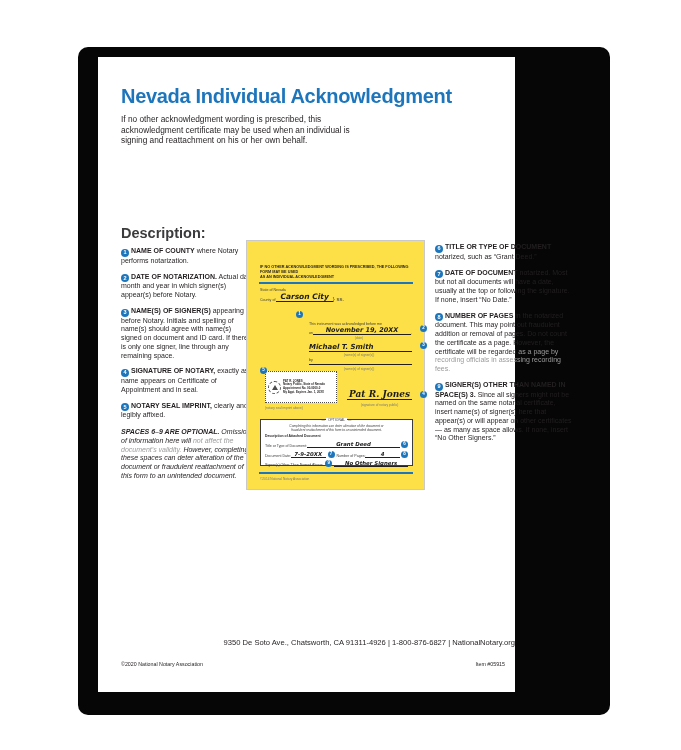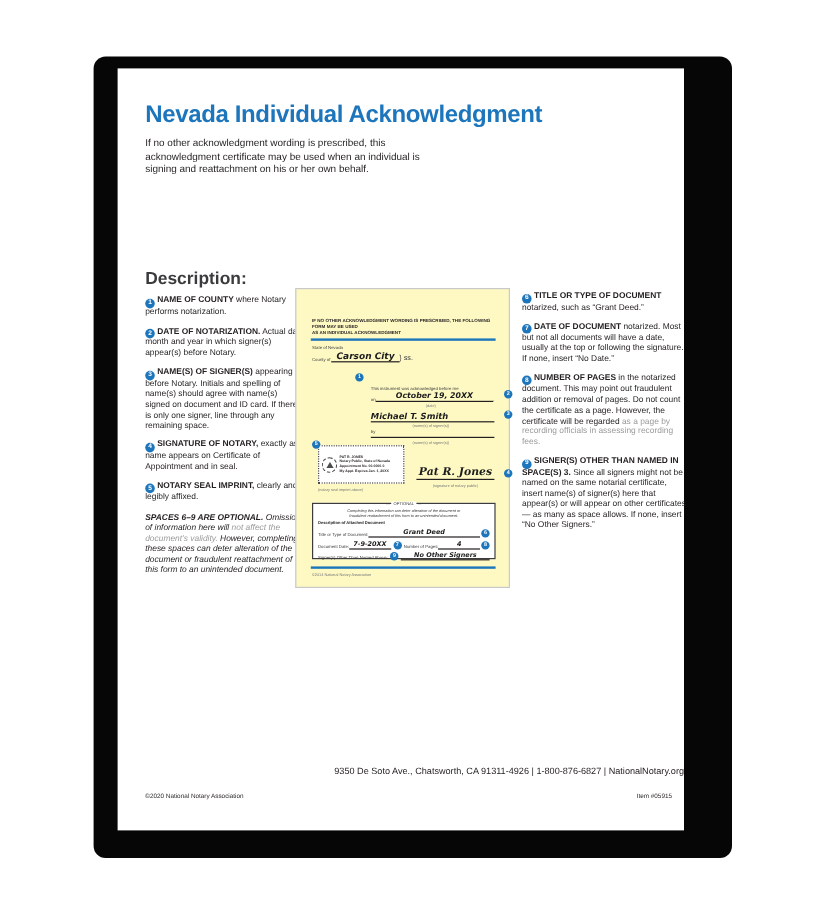--- a/index.html
+++ b/index.html
@@ -1,20 +1,20 @@
 <!DOCTYPE html>
 <html><head>
 <meta charset="utf-8">
 <style>
   * { margin:0; padding:0; box-sizing:border-box; }
   html,body { background:#ffffff; }
   body { font-family:"Liberation Sans", sans-serif; color:#231f20; }
   .canvas { position:relative; width:681px; height:750px; background:#ffffff; overflow:hidden; }
   .frame { position:absolute; left:78px; top:47px; width:532px; height:668px; background:#060606; border-radius:10px; }
-  .sheet { position:absolute; left:20px; top:10px; width:472px; height:635px; background:#ffffff; }
+  .sheet { position:absolute; left:20px; top:10px; width:417px; height:635px; background:#ffffff; }
 
   .title { position:absolute; left:23px; top:28px; font-size:20px; font-weight:bold; color:#1d76bc; letter-spacing:-0.3px; }
 
   .intro { position:absolute; top:57px; font-size:8.3px; line-height:1.28; color:#231f20; }
   .intro-left { left:23px; width:230px; }
   .intro-right { left:258px; width:214px; }
   .intro p + p { margin-top:8px; }
   .gray { color:#9b9b9d; }
 
   .ins-heading { position:absolute; left:23px; top:168px; font-size:14.5px; font-weight:bold; color:#3b3b3d; }
@@ -24,21 +24,21 @@
   .ins-col-right { left:337px; top:186px; width:137px; }
   .ins-item { margin-bottom:7px; }
   .ins-bold { font-weight:bold; }
   .badge { display:inline-flex; width:8px; height:8px; border-radius:50%; background:#1d76bc; color:#fff;
            font-size:5.5px; font-weight:bold; align-items:center; justify-content:center; margin-right:2px;
            vertical-align:-1px; line-height:1; }
   .spaces-note { font-style:italic; margin-top:8px; }
   .spaces-note .head { font-weight:bold; }
 
   
-  .form { position:absolute; left:148px; top:183px; width:179px; height:250px; background:#fef9c3;
+  .form { position:absolute; left:148px; top:183px; width:179px; height:250px; background:#fde047;
           border:1px solid #c9c9c9; font-size:4px; }
   .f-abs { position:absolute; }
   .micro { font-size:3.6px; color:#3c3c3e; letter-spacing:0; }
   .microb { font-size:3.8px; font-weight:bold; color:#231f20; line-height:1.3; }
   .cap { font-size:3.2px; color:#77787a; }
   .blue-rule { position:absolute; left:12px; right:11px; height:1.6px; background:#1d76bc; }
   .hand { font-family:"DejaVu Sans", sans-serif; font-style:italic; font-weight:bold; color:#1c1c1e; }
   .script { font-family:"DejaVu Serif", serif; font-style:italic; font-weight:bold; color:#1c1c1e; }
   .uline { border-bottom:0.6px solid #231f20; }
   .fbadge { position:absolute; width:7px; height:7px; border-radius:50%; background:#1d76bc; color:#fff;
@@ -128,21 +128,21 @@
         <div class="f-abs" style="left:13px; top:51px; display:flex; align-items:flex-end;">
           <span class="micro">County of</span>
           <span class="hand uline" style="font-size:7.5px; padding:0 4px; margin-left:1px;">Carson City</span>
           <span class="micro" style="font-size:6px;">} ss.</span>
         </div>
         <div class="fbadge" style="left:49px; top:70px;">1</div>
 
         <div class="f-abs micro" style="left:62px; top:81px; width:105px;">This instrument was acknowledged before me</div>
         <div class="f-abs" style="left:62px; top:85px; width:103px; display:flex; align-items:flex-end;">
           <span class="micro">on</span>
-          <span class="hand uline" style="font-size:6.5px; flex:1; text-align:center;">October 19, 20XX</span>
+          <span class="hand uline" style="font-size:6.5px; flex:1; text-align:center;">November 19, 20XX</span>
           <span class="micro">,</span>
         </div>
         <div class="f-abs cap" style="left:62px; top:95px; width:100px; text-align:center;">(date)</div>
         <div class="fbadge" style="right:-3px; top:84px;">2</div>
 
         <div class="f-abs hand uline" style="left:62px; top:102px; width:103px; font-size:7px;">Michael T. Smith</div>
         <div class="f-abs cap" style="left:62px; top:112px; width:100px; text-align:center;">(name(s) of signer(s))</div>
         <div class="fbadge" style="right:-3px; top:101px;">3</div>
 
         <div class="f-abs micro" style="left:62px; top:117px;">by</div>

